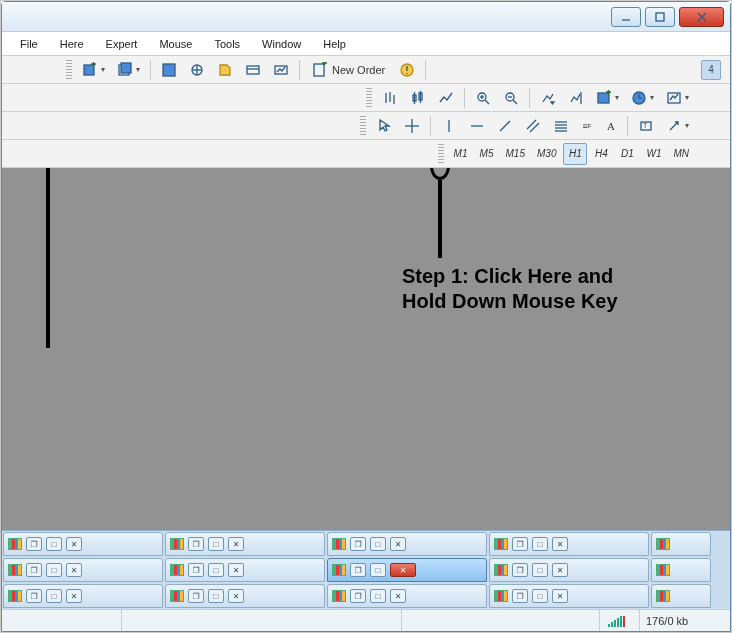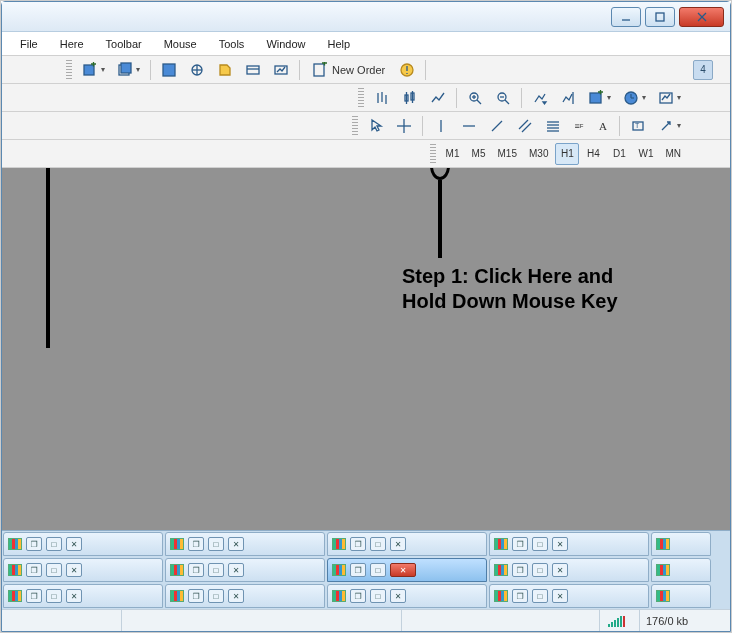--- a/index.html
+++ b/index.html
@@ -3,21 +3,21 @@
 <meta charset="utf-8">
 <style>
 * { box-sizing: border-box; margin: 0; padding: 0; font-family: "Segoe UI", Tahoma, sans-serif; }
 body { background: #fff; width: 732px; height: 633px; overflow: hidden; position: relative; border:1px solid #ccc;}
 .window { width: 100%; height: 100%; background: linear-gradient(#eaf3fb,#d7e8f7); border: 1px solid #5b88b0; border-radius: 4px 4px 0 0; display:flex; flex-direction:column;}
 .titlebar { height: 30px; background: linear-gradient(#f4f9fe,#dde9f5); border-bottom: 1px solid #b7cde0; display:flex; justify-content:flex-end; align-items:center; padding:0 6px; }
 .winbtn { width: 30px; height: 20px; margin-left: 4px; border: 1px solid #5b88b0; border-radius: 3px; display:flex; align-items:center; justify-content:center; font-size:11px; background:linear-gradient(#eef6fd,#cde0f1); color:#2b4d6b; cursor:default;}
 .winbtn.close { background: linear-gradient(#f27a6a,#c83a26); color:#fff; width:45px; border-color:#8a2b1b;}
 .menubar { height: 24px; background:#fff; border-bottom:1px solid #d0d0d0; display:flex; align-items:center; padding:0 8px; gap:2px;}
 .menuitem { padding: 2px 10px; font-size: 11px; color:#222; }
-.toolrow { background:#f3f3f3; border-bottom:1px solid #d0d0d0; display:flex; align-items:center; padding:2px 13px; min-height:28px; flex-wrap:wrap;}
+.toolrow { background:#f3f3f3; border-bottom:1px solid #d0d0d0; display:flex; align-items:center; padding:2px 5px; min-height:28px; flex-wrap:wrap;}
 .toolrow.right { justify-content:flex-end; }
 .grip { width:6px; height:20px; background:repeating-linear-gradient(to bottom,#aaa 0 1px,transparent 1px 3px); margin:0 4px;}
 .btn { height:22px; min-width:22px; border:1px solid transparent; border-radius:2px; display:inline-flex; align-items:center; justify-content:center; padding:0 4px; font-size:11px; color:#333; margin:0 1px; background:transparent;}
 .dd::after { content:"▾"; font-size:8px; margin-left:3px; color:#555;}
 .ico { width:16px; height:16px; display:inline-block; }
 .sep { width:1px; height:20px; background:#c8c8c8; margin:0 4px;}
 .labelbtn { padding:0 6px;}
 .corner4 { width:20px; height:20px; background:#c8dcf0; border:1px solid #8aa9c6; display:flex; align-items:center; justify-content:center; font-size:10px; color:#2b4d6b; margin-left:auto; margin-right:4px; border-radius:2px;}
 .workspace { flex:1; background:#929292; position:relative; overflow:hidden;}
 .step-marker { position:absolute; font-size:18px; font-weight:bold; color:#000; }
@@ -65,21 +65,21 @@
         <svg class="ico" viewBox="0 0 16 16">
           <line x1="4" y1="4" x2="12" y2="12" stroke="#fff"></line>
           <line x1="12" y1="4" x2="4" y2="12" stroke="#fff"></line>
         </svg>
       </div>
   </div>
 
   <div class="menubar">
     <div class="menuitem">File</div>
     <div class="menuitem">Here</div>
-    <div class="menuitem">Toolbar</div>
+    <div class="menuitem">Expert</div>
     <div class="menuitem">Mouse</div>
     <div class="menuitem">Tools</div>
     <div class="menuitem">Window</div>
     <div class="menuitem">Help</div>
   </div>
 
   <div class="toolrow" style="padding-left:60px;">
     <div class="grip"></div>
     <div class="btn dd">
         <svg class="ico" viewBox="0 0 16 16">
@@ -269,21 +269,21 @@
         </div>
       <div class="btn dd">
           <svg class="ico" viewBox="0 0 16 16">
             <path d="M4 12 l8 -8 M9 4 h3 v3"></path>
           </svg>
         </div>
     </div>
     <div style="width:30px;"></div>
   </div>
 
-  <div class="toolrow right" style="position:relative;">
+  <div class="toolrow right" style="position:relative;font-style:italic;">
     <div class="grip"></div>
     <div class="btn tfbtn">M1</div>
     <div class="btn tfbtn">M5</div>
     <div class="btn tfbtn">M15</div>
     <div class="btn tfbtn">M30</div>
     <div class="btn tfbtn active">H1</div>
     <div class="btn tfbtn">H4</div>
     <div class="btn tfbtn">D1</div>
     <div class="btn tfbtn">W1</div>
     <div class="btn tfbtn">MN</div>

